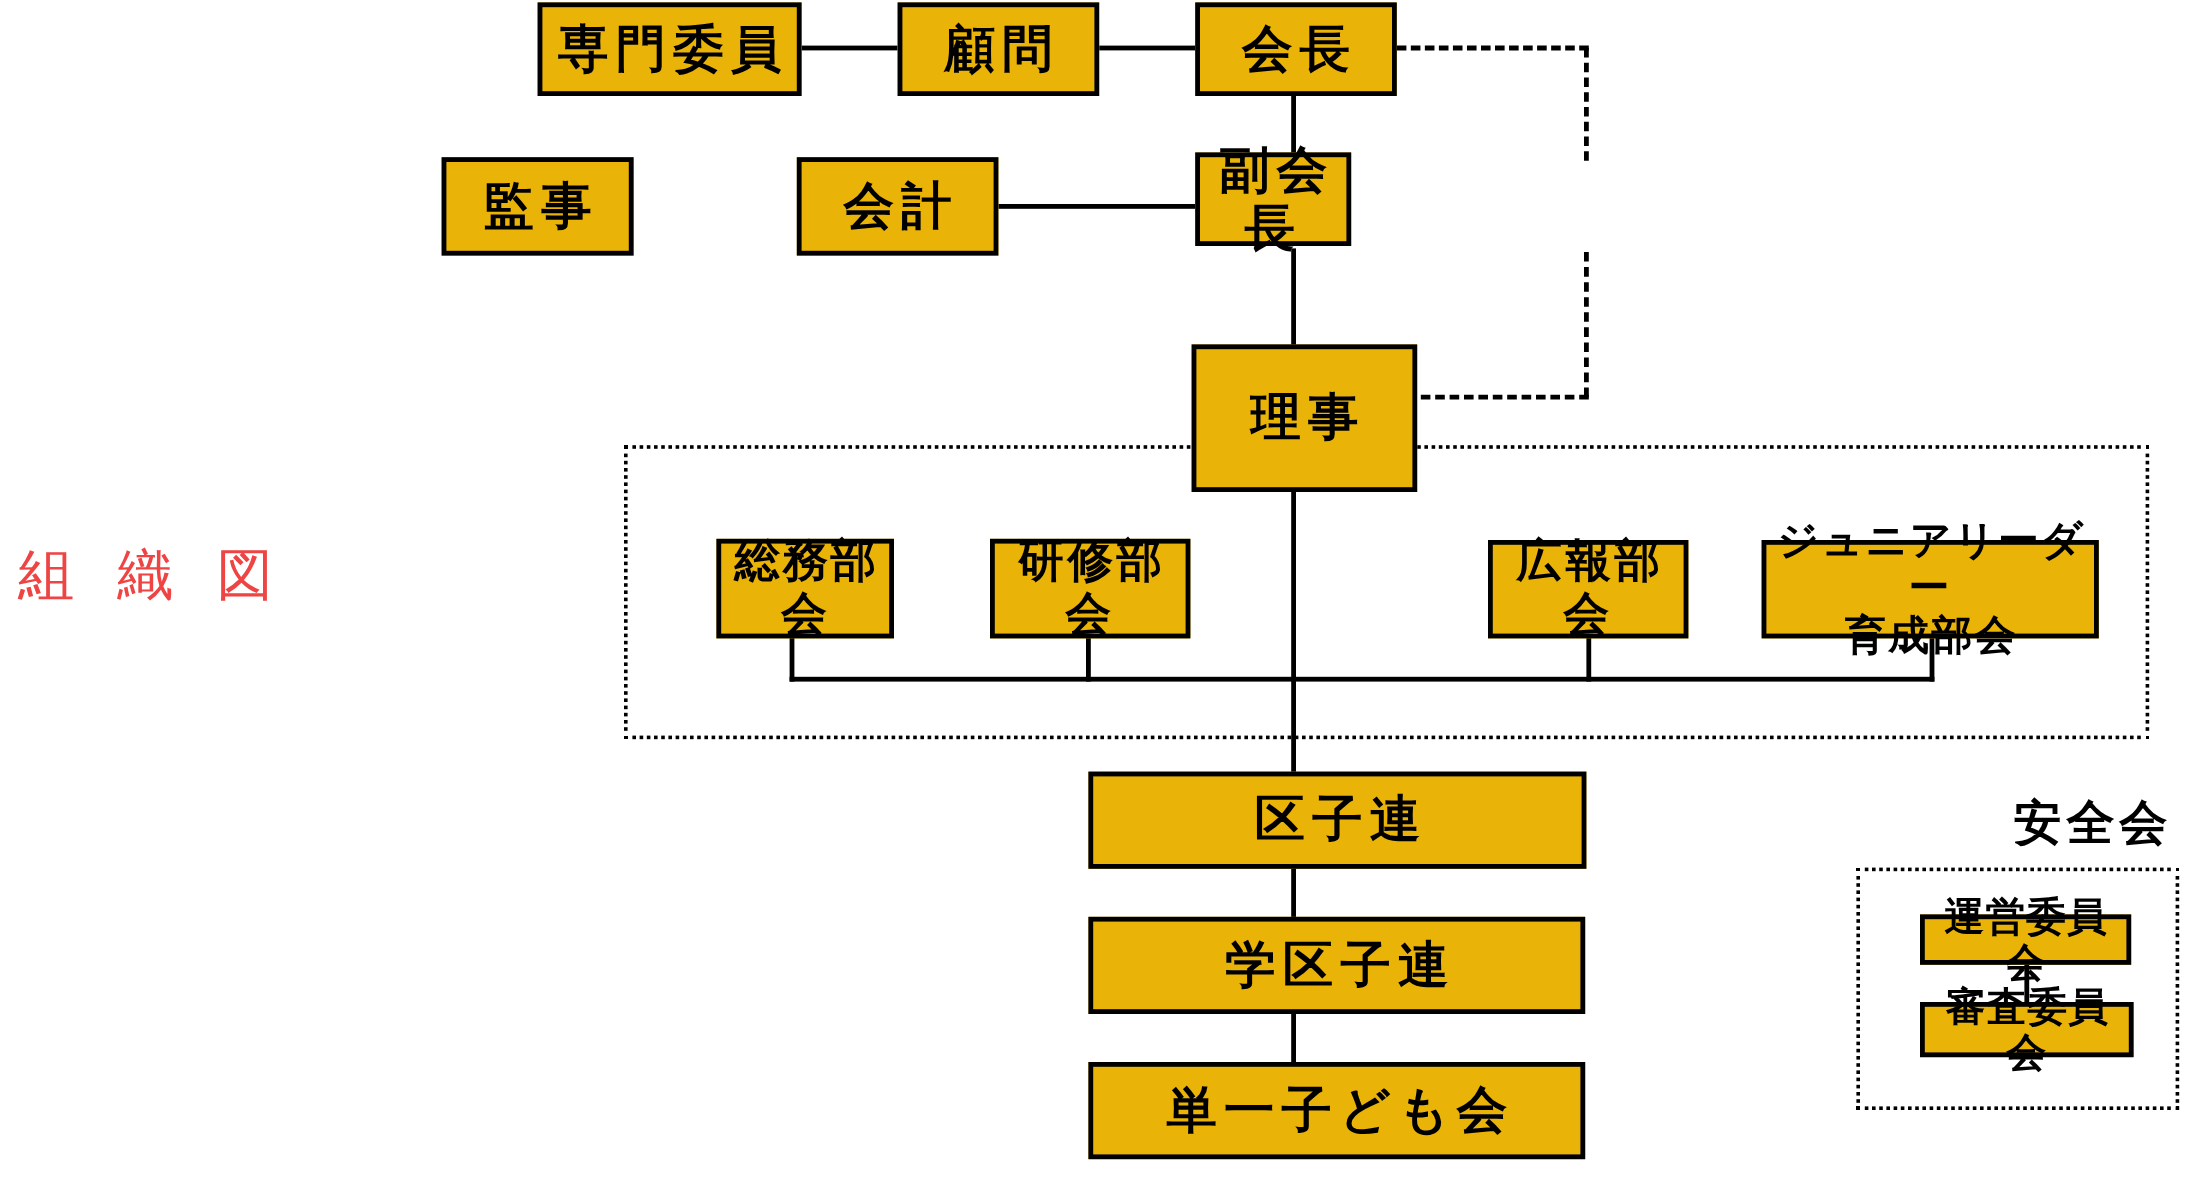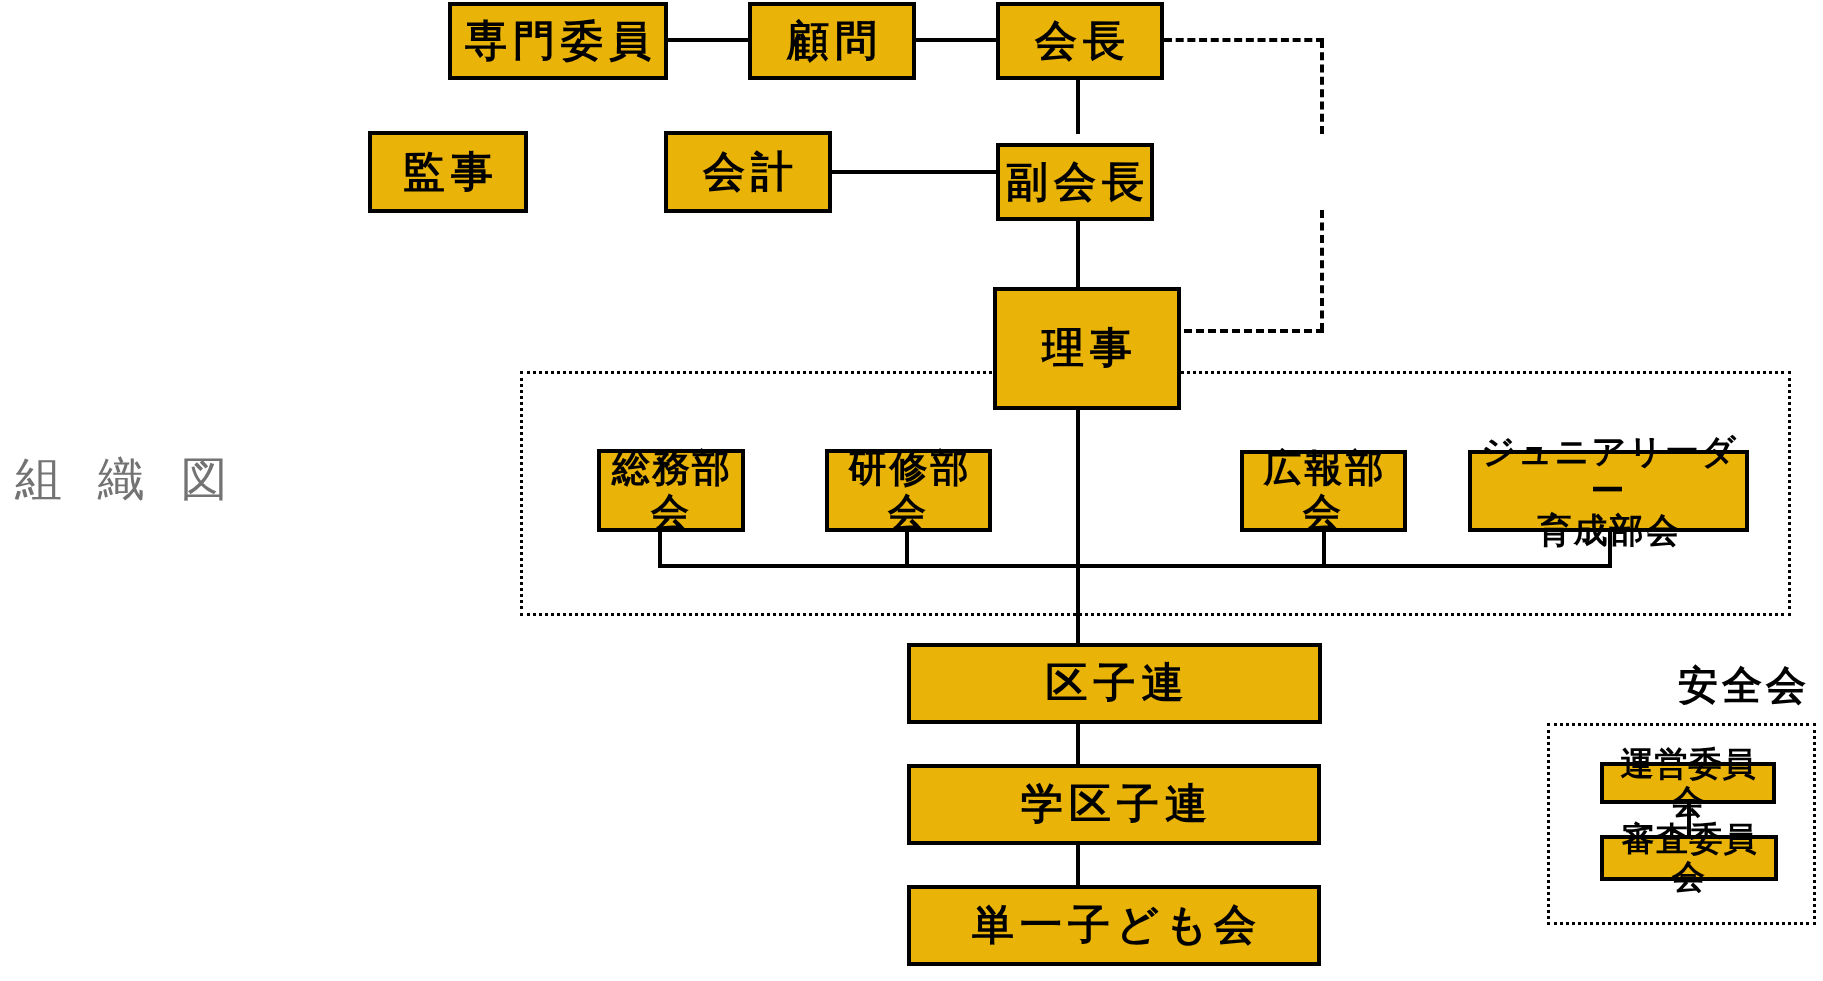--- a/index.html
+++ b/index.html
@@ -52,21 +52,21 @@
   }
   .free-label{
     position:absolute;
     z-index:3;
     white-space:nowrap;
   }
   #org-title{
     font-family:"Liberation Serif","DejaVu Serif",serif;
     font-size:47px;
     letter-spacing:12px;
-    color:#737373;
+    color:#ef4444;
   }
   #safety-assoc-label{
     width:263px;
     text-align:right;
     font-size:40px;
     font-weight:600;
     letter-spacing:4px;
     text-indent:4px;
   }
 </style>
@@ -97,21 +97,21 @@
 
   <div class="dotted-rect" style="left:520px;top:371px;width:1265px;height:239px"></div>
   <div class="dotted-rect" style="left:1547px;top:723px;width:263px;height:196px"></div>
 
   <div class="node" style="left:448px;top:2px;width:220px;height:78px">専門委員</div>
   <div class="node" style="left:748px;top:2px;width:168px;height:78px">顧問</div>
   <div class="node" style="left:368px;top:131px;width:160px;height:82px">監事</div>
 
   <div class="node" style="left:996px;top:2px;width:168px;height:78px">会長</div>
   <div class="node" style="left:664px;top:131px;width:168px;height:82px">会計</div>
-  <div class="node" style="left:996px;top:143px;width:158px;height:78px">副会長</div>
+  <div class="node" style="left:996px;top:127px;width:130px;height:78px">副会長</div>
 
   <div class="node" style="left:993px;top:287px;width:188px;height:123px">理事</div>
 
   <div class="node" style="left:597px;top:449px;width:148px;height:83px;font-size:38px;letter-spacing:2px;text-indent:2px">総務部会</div>
   <div class="node" style="left:825px;top:449px;width:167px;height:83px;font-size:38px;letter-spacing:3px;text-indent:3px">研修部会</div>
   <div class="node" style="left:1240px;top:450px;width:167px;height:82px;font-size:38px;letter-spacing:3px;text-indent:3px">広報部会</div>
   <div class="node twoline" style="left:1468px;top:450px;width:281px;height:82px">
     <span>ジュニアリーダー</span>
     <span>育成部会</span>
   </div>

